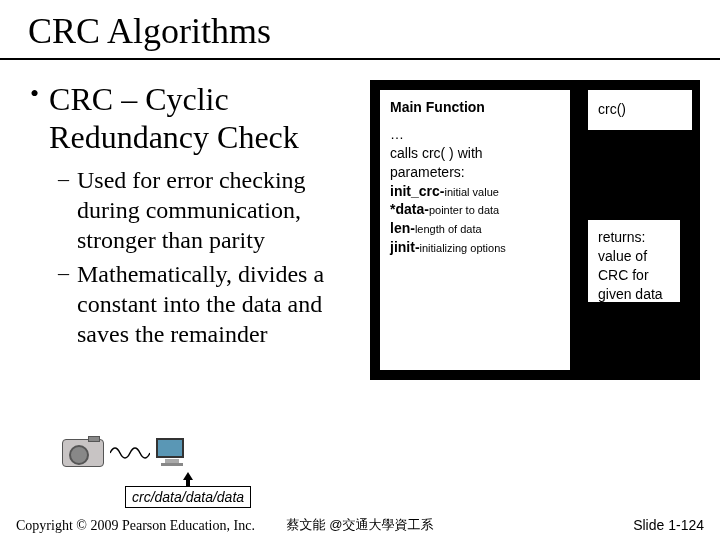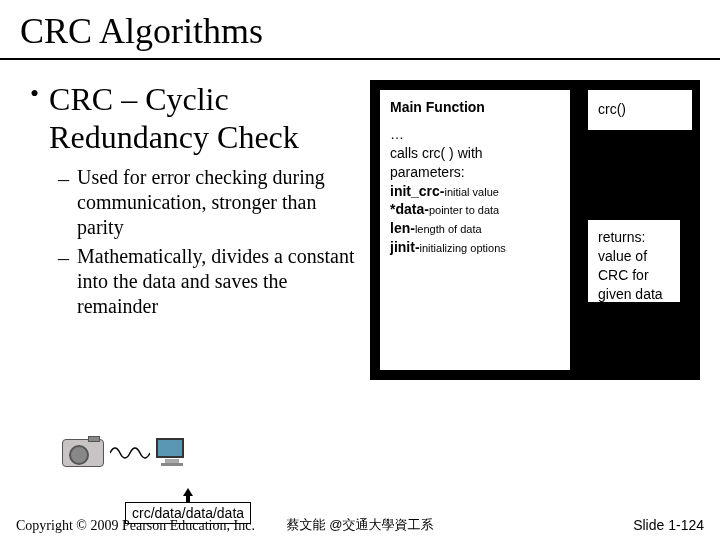--- a/index.html
+++ b/index.html
@@ -6,38 +6,38 @@
   body {
     width: 720px;
     height: 540px;
     background: #fff;
     font-family: "Times New Roman", serif;
     position: relative;
     overflow: hidden;
   }
   .title {
     font-size: 36px;
-    padding: 10px 20px 6px;
+    padding: 10px 28px 6px;
     border-bottom: 2px solid #000;
     margin-bottom: 20px;
   }
   .content {
     display: flex;
     padding: 0 12px 0 30px;
   }
   .left-col {
     width: 340px;
     padding-right: 8px;
   }
   .bullet-row { display: flex; margin-bottom: 8px; }
   .bullet-dot { font-size: 26px; margin-right: 10px; line-height: 1.1; }
   .bullet-text { font-size: 32px; line-height: 1.2; }
   .sub-bullet-row { display: flex; margin-left: 28px; margin-bottom: 4px; }
   .sub-dash { font-size: 22px; margin-right: 8px; line-height: 1.25; }
-  .sub-text { font-size: 20px; line-height: 1.25; }
+  .sub-text { font-size: 24px; line-height: 1.25; }
   .right-col {
     flex: 1;
     position: relative;
   }
   .black-box {
     background: #000;
     width: 330px;
     height: 300px;
     position: relative;
   }
@@ -116,22 +116,23 @@
     margin: 1px auto 0;
   }
   .monitor .foot {
     width: 22px; height: 3px;
     background: #888;
     margin: 0 auto;
   }
   .data-label-wrap {
     position: absolute;
     left: 125px;
-    top: 488px;
+    top: 472px;
     text-align: right;
+    font-style: italic;
   }
   .arrow-up svg { display: block; margin: 0 auto; }
   .data-label {
     border: 1px solid #000;
     font-family: Arial, sans-serif;
     font-size: 14px;
     padding: 2px 6px;
     background: #fff;
   }
   .footer {

